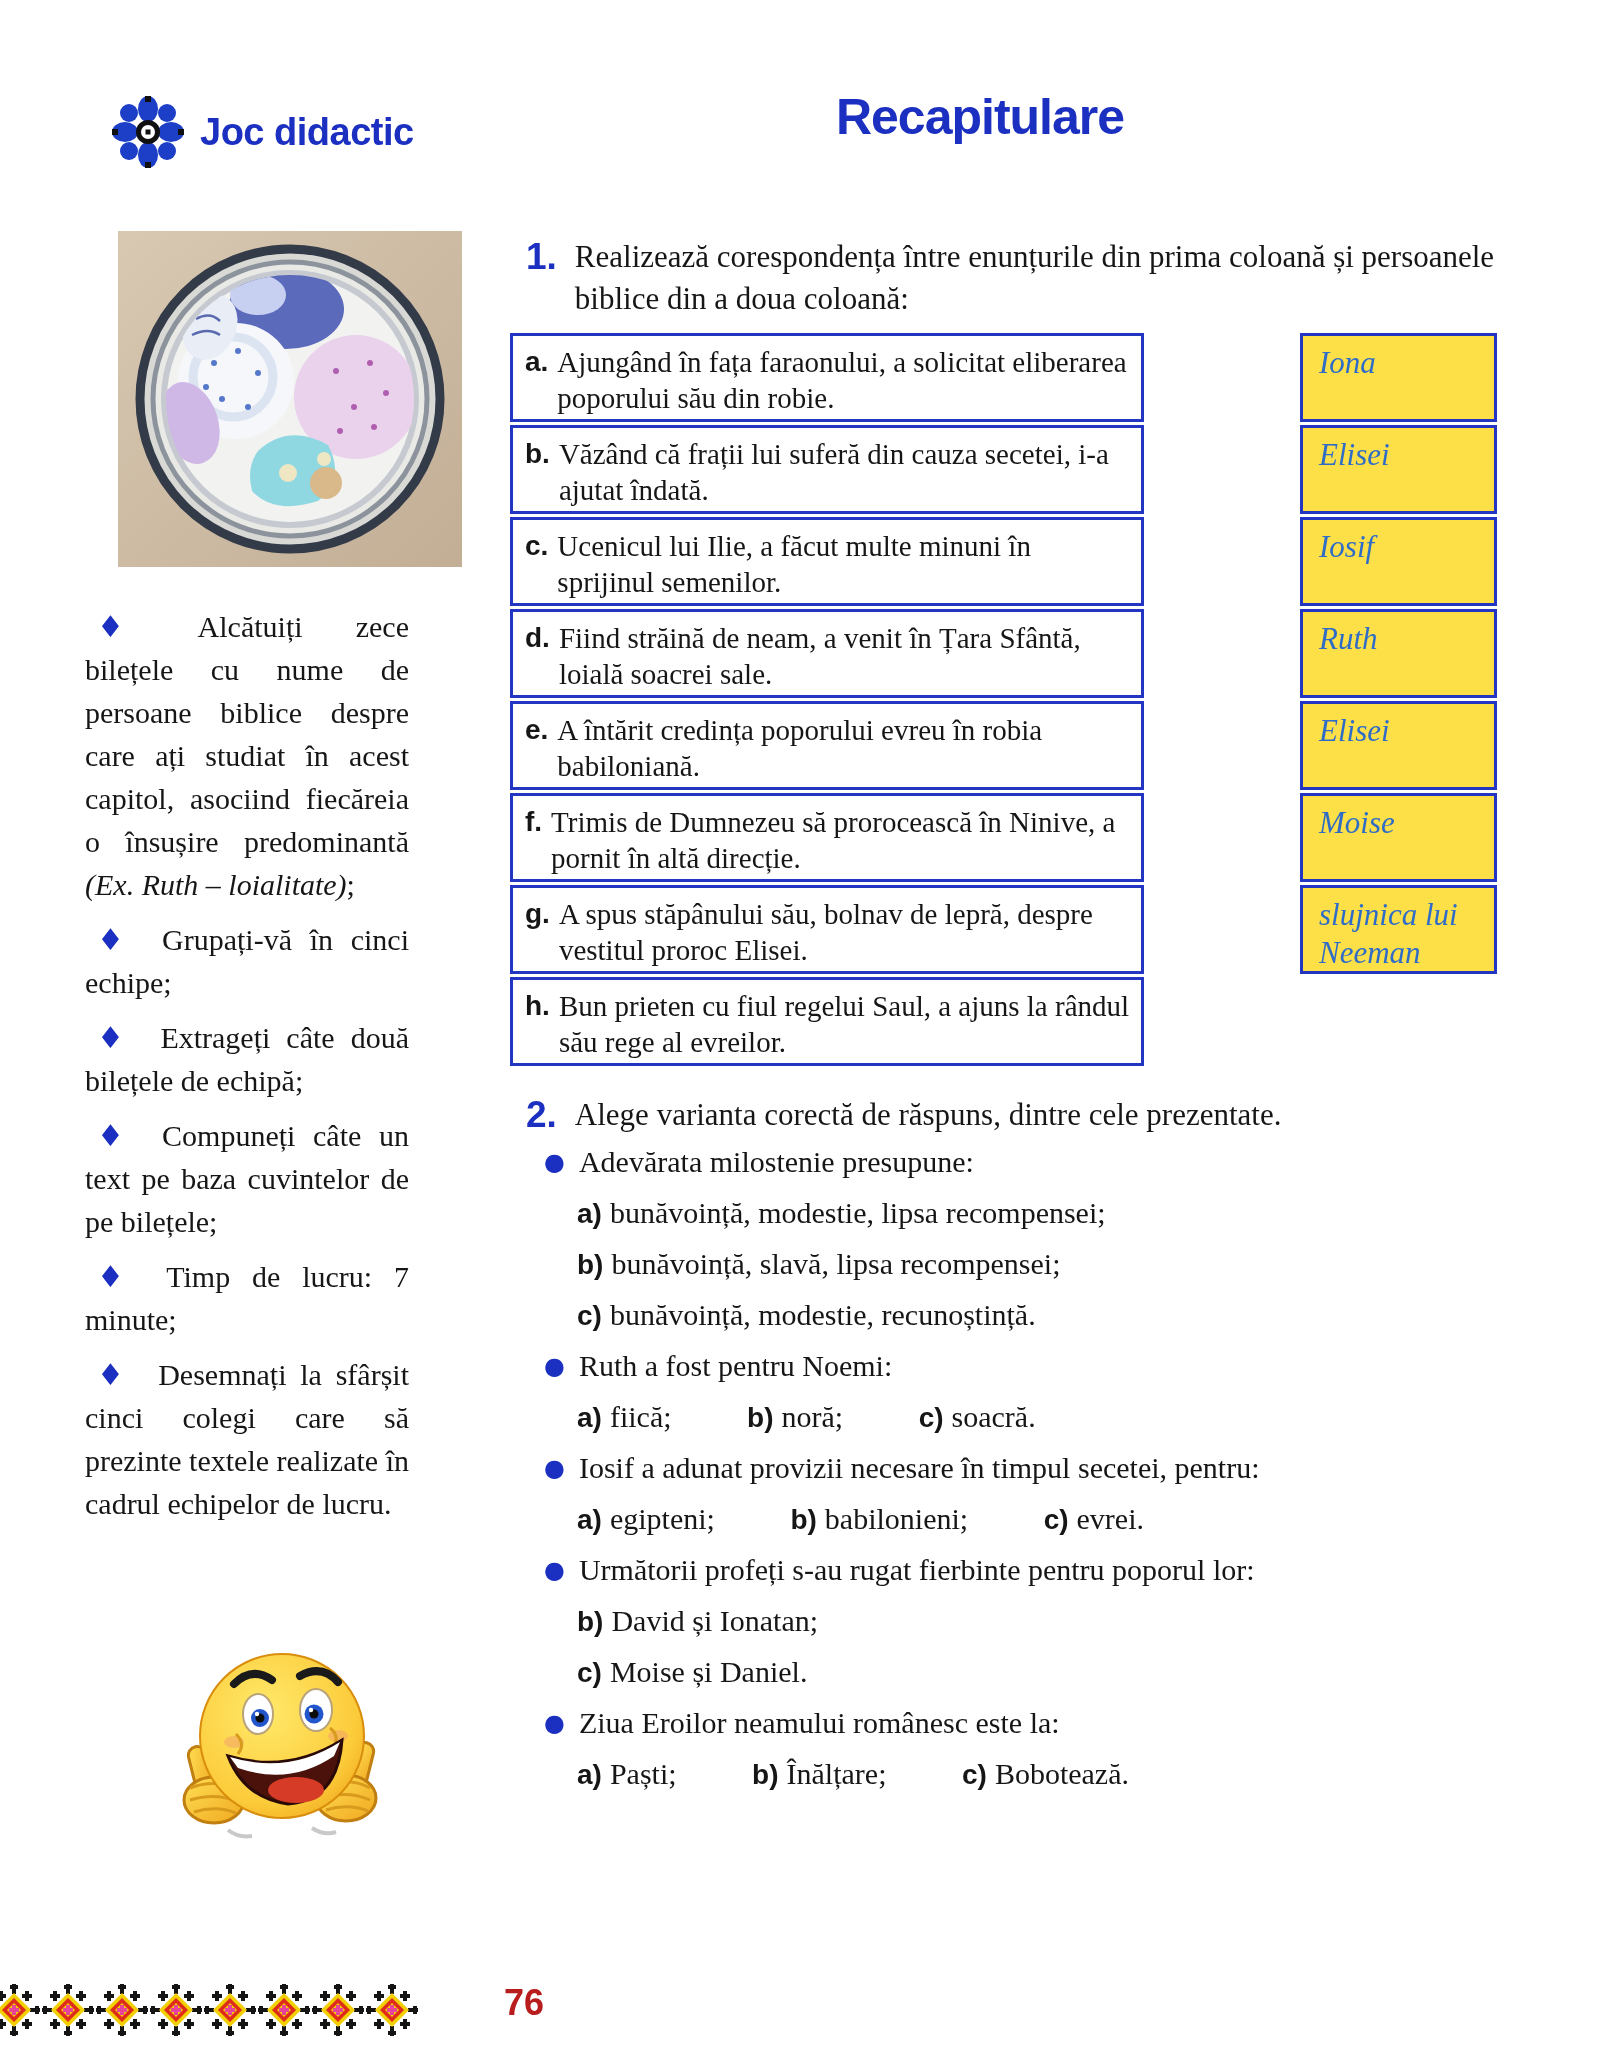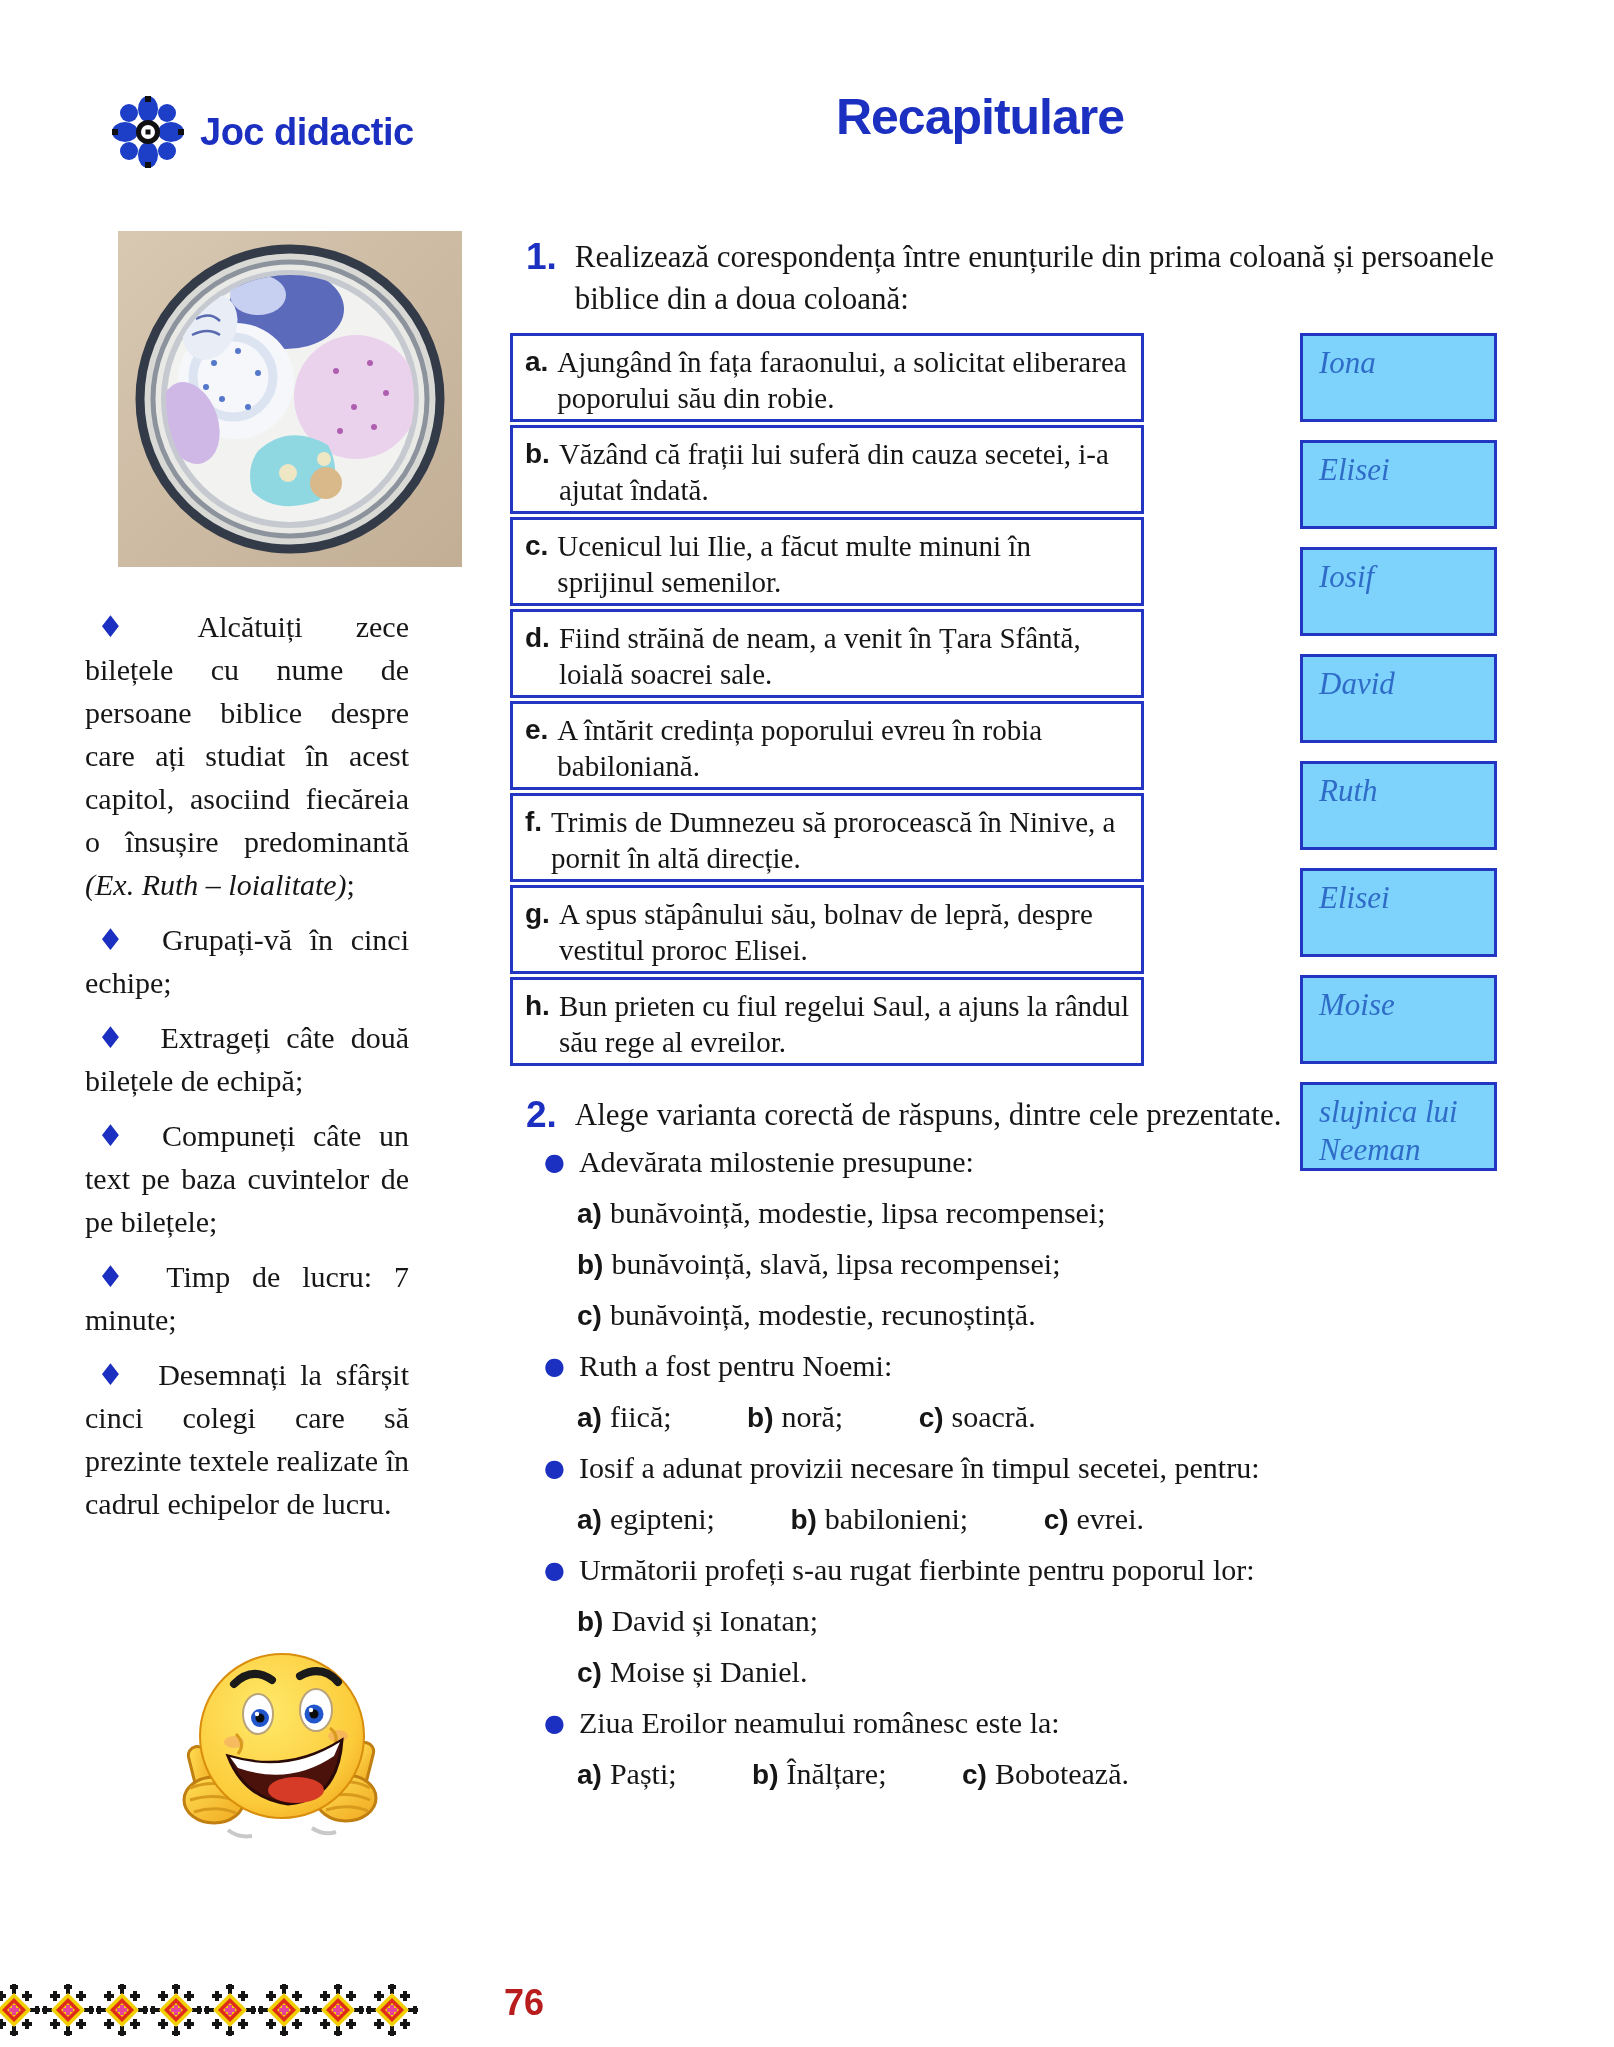--- a/index.html
+++ b/index.html
@@ -31,21 +31,21 @@
   .ex2-head{left:526px;top:1094px;}
   .ex-num{font-family:"Liberation Sans",sans-serif;font-weight:bold;font-size:37px;color:var(--accent_blue,#1b2fc0);line-height:42px;}
   .ex-prompt{font-size:31px;line-height:42px;width:930px;}
 
   
   .statements{position:absolute;left:510px;top:333px;width:634px;}
   .statement-row{border:3px solid var(--border_blue,#2236c2);background:#fff;height:89px;margin-bottom:3px;
     padding:8px 10px 4px 12px;display:flex;font-size:29px;line-height:36px;}
   .statement-letter{font-family:"Liberation Sans",sans-serif;font-weight:bold;font-size:28px;margin-right:9px;white-space:nowrap;}
   .names{position:absolute;left:1300px;top:333px;width:197px;}
-  .name-box{border:3px solid var(--border_blue,#2236c2);background:#7dd3fc;height:89px;margin-bottom:18px;
+  .name-box{border:3px solid var(--border_blue,#2236c2);background:#fde047;height:89px;margin-bottom:3px;
     padding:8px 6px 0 16px;font-style:italic;font-size:31px;line-height:38px;color:var(--name_blue,#2f6cc8);}
 
   
   .questions{position:absolute;left:544px;top:1145px;width:1010px;}
   .q-block{margin-bottom:9px;}
   .q-line{font-size:30px;line-height:33px;margin-bottom:17px;}
   .bullet{color:var(--accent_blue,#1b2fc0);font-size:24px;margin-right:14px;vertical-align:2px;font-family:"DejaVu Sans",sans-serif;}
   .opts{padding-left:33px;}
   .opt-line{font-size:30px;line-height:33px;margin-bottom:17px;}
   .opt-letter{font-family:"Liberation Sans",sans-serif;font-weight:bold;font-size:28px;margin-right:8px;}
@@ -180,21 +180,20 @@
   <div class="statement-row">
       <span class="statement-letter">h.</span>
       <span>Bun prieten cu fiul regelui Saul, a ajuns la rândul său rege al evreilor.</span>
     </div>
 </div>
 
 <div class="names">
   <div class="name-box">Iona</div>
   <div class="name-box">Elisei</div>
   <div class="name-box">Iosif</div>
-  <div class="name-box">David</div>
   <div class="name-box">Ruth</div>
   <div class="name-box">Elisei</div>
   <div class="name-box">Moise</div>
   <div class="name-box">slujnica lui Neeman</div>
 </div>
 
 <div class="ex-head ex2-head">
   <span class="ex-num">2.</span>
   <div class="ex-prompt">Alege varianta corectă de răspuns, dintre cele prezentate.</div>
 </div>

